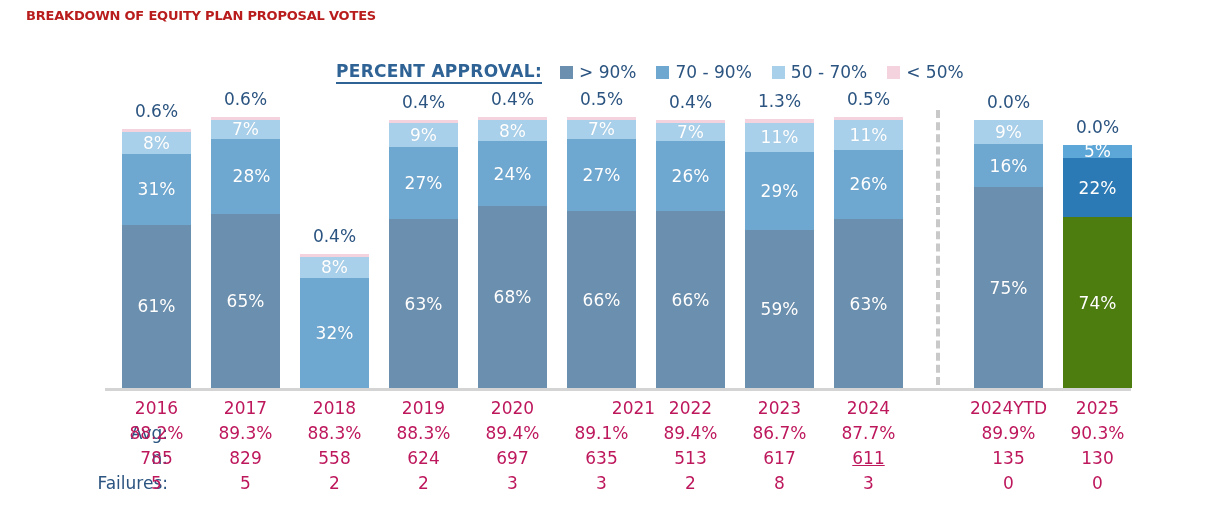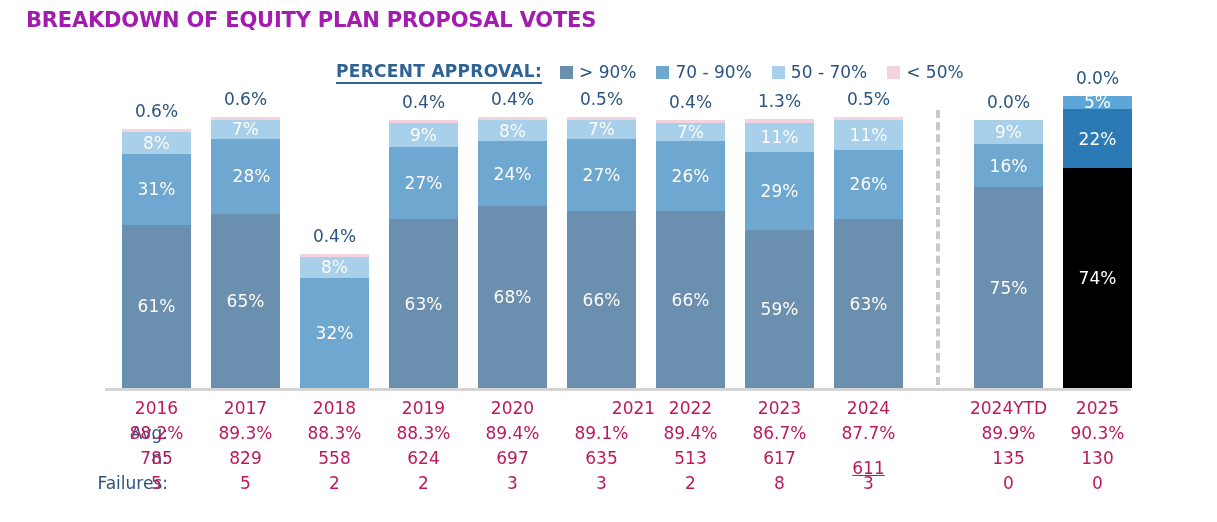--- a/index.html
+++ b/index.html
@@ -9,22 +9,22 @@
     font-family:"Liberation Sans", sans-serif;
     color:#2b5480;
     overflow:hidden;
     position:relative;
   }
   #chart-root{position:absolute;left:0;top:0;width:1217px;height:522px;}
 
   
   .title{
     position:absolute;left:26px;top:8px;
-    font-size:21px;font-weight:bold;letter-spacing:-0.2px;
-    color:#a21caf;
+    font-size:13px;font-weight:bold;letter-spacing:-0.2px;
+    color:#b91c1c;
     font-family:"DejaVu Sans", sans-serif;
   }
 
   
   .legend{
     position:absolute;left:336px;top:60px;
     height:24px;display:flex;align-items:center;
   }
   .legend-title{
     font-size:17px;font-weight:bold;letter-spacing:0.3px;
@@ -238,21 +238,21 @@
         </div>
       </div>
       <div class="bar-group" style="left: 1063px; width: 69px; bottom: 4px;">
         <div class="bar-toplabel">0.0%</div>
         <div class="seg" style="height: 13.4px; background: rgb(92, 166, 216);">
           <span class="seg-label">5%</span>
         </div>
         <div class="seg" style="height: 58.96px; background: rgb(44, 122, 181);">
           <span class="seg-label">22%</span>
         </div>
-        <div class="seg" style="height: 220px; background: #000000;">
+        <div class="seg" style="height: 171px; background: #4d7c0f;">
           <span class="seg-label">74%</span>
         </div>
       </div>
     </div>
 
   <div class="table">
       <div class="row-head" style="top: 25px; width: 168px; left: 0px;">Avg:</div>
       <div class="row-head" style="top: 50px; width: 168px; left: 0px;">n:</div>
       <div class="row-head" style="top: 75px; width: 168px; left: 0px;">Failures:</div>
       <div class="cell" style="left: 122px; top: 0px;">2016</div>
@@ -282,21 +282,21 @@
       <div class="cell" style="left: 656px; top: 0px;">2022</div>
       <div class="cell" style="left: 656px; top: 25px;">89.4%</div>
       <div class="cell" style="left: 656px; top: 50px;">513</div>
       <div class="cell" style="left: 656px; top: 75px;">2</div>
       <div class="cell" style="left: 745px; top: 0px;">2023</div>
       <div class="cell" style="left: 745px; top: 25px;">86.7%</div>
       <div class="cell" style="left: 745px; top: 50px;">617</div>
       <div class="cell" style="left: 745px; top: 75px;">8</div>
       <div class="cell" style="left: 834px; top: 0px;">2024</div>
       <div class="cell" style="left: 834px; top: 25px;">87.7%</div>
-      <div class="cell" style="left: 834px; top: 60px; text-decoration: underline;">611</div>
+      <div class="cell" style="left: 834px; top: 50px; text-decoration: underline;">611</div>
       <div class="cell" style="left: 834px; top: 75px;">3</div>
       <div class="cell wide" style="left: 961px; top: 0px;">2024YTD</div>
       <div class="cell wide" style="left: 961px; top: 25px;">89.9%</div>
       <div class="cell wide" style="left: 961px; top: 50px;">135</div>
       <div class="cell wide" style="left: 961px; top: 75px;">0</div>
       <div class="cell" style="left: 1063px; top: 0px;">2025</div>
       <div class="cell" style="left: 1063px; top: 25px;">90.3%</div>
       <div class="cell" style="left: 1063px; top: 50px;">130</div>
       <div class="cell" style="left: 1063px; top: 75px;">0</div>
     </div>

